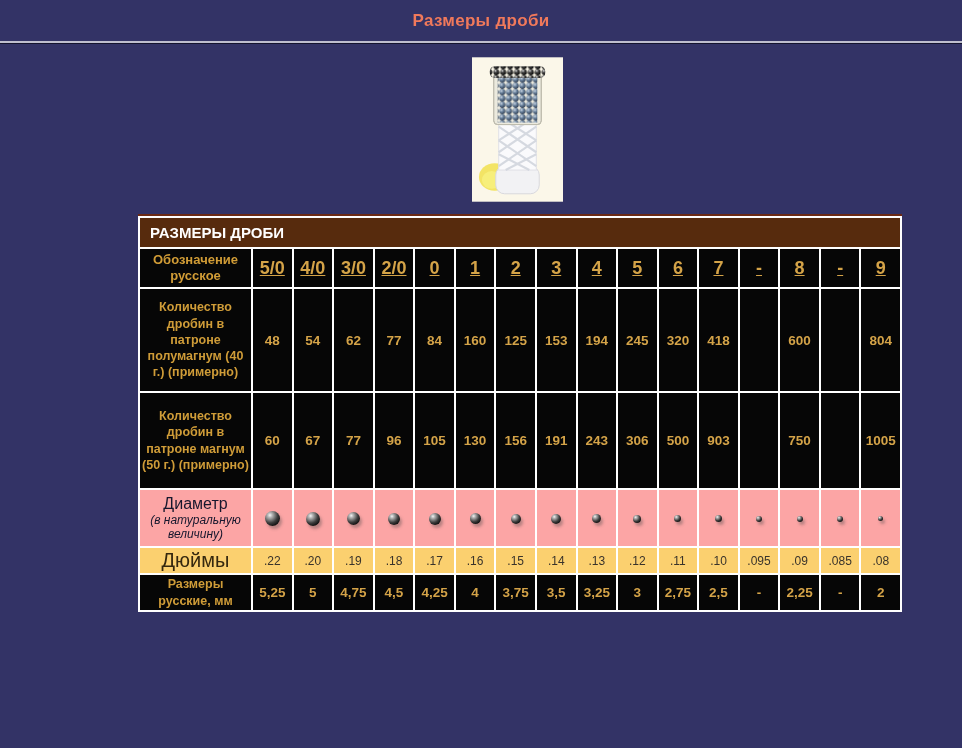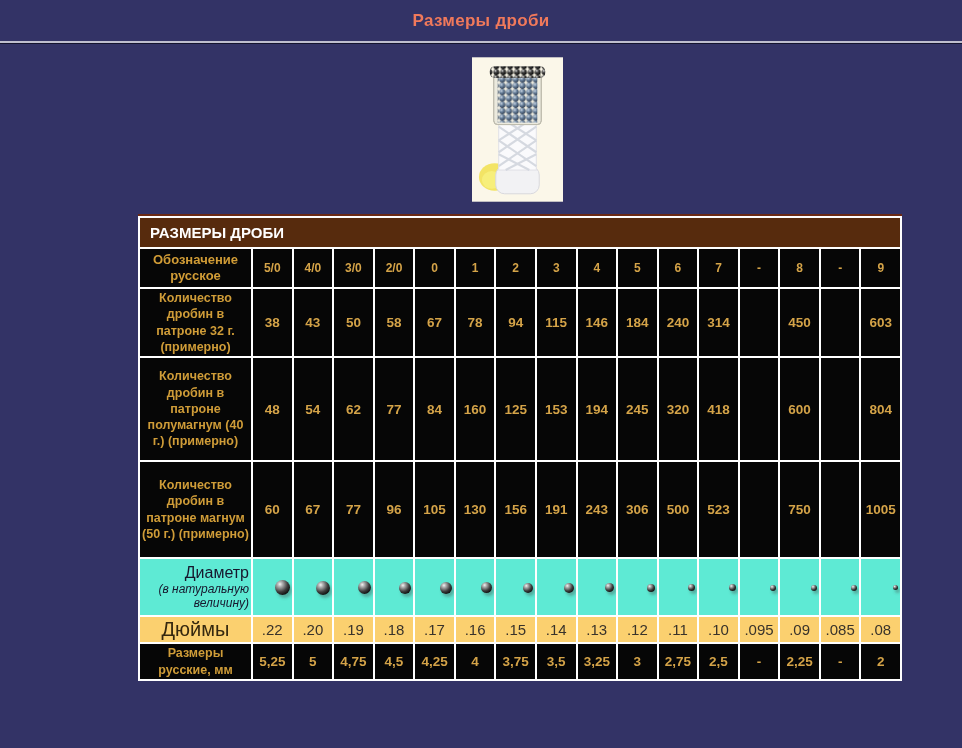--- a/index.html
+++ b/index.html
@@ -33,51 +33,51 @@
     border:2px solid #ffffff;text-align:center;vertical-align:middle;
     padding:1px 2px;overflow:hidden;
   }
   td.caption{
     background:#572b0d;color:#ffffff;font-weight:bold;font-size:15px;
     text-align:left;padding:4px 10px;height:21px;
   }
   
   tr.v-tan td{background:#fbd06f;color:#41301a;}
   tr.v-dark td{background:#060606;color:#d4a348;font-weight:bold;}
-  tr.v-pellets td{background:#5eead4;text-align:right;}
+  tr.v-pellets td{background:#fca5a5;}
 
   
   tr.row-american{height:48px;}
   tr.row-american td.label{font-size:15px;font-weight:normal;color:#3f2c12;line-height:1.25;}
   tr.row-american td.value{font-size:13px;font-weight:normal;color:#42362a;}
 
   tr.row-russian{height:40px;border-radius:12px;}
   tr.row-russian td.label{font-size:13px;color:#d19c36;line-height:1.25;}
-  tr.row-russian td.value{font-size:12px;}
+  tr.row-russian td.value{font-size:18px;text-decoration:underline;}
 
   tr.row-count-32g{height:67px;}
   tr.row-count-40g{height:104px;}
   tr.row-count-50g{height:97px;}
   tr.row-count-32g td.label,
   tr.row-count-40g td.label,
   tr.row-count-50g td.label,
   tr.row-mm td.label{font-size:12.5px;color:#cf9c38;line-height:1.3;}
   tr.row-count-32g td.value,
   tr.row-count-40g td.value,
   tr.row-count-50g td.value,
   tr.row-mm td.value{font-size:13.5px;}
 
   tr.row-diameter{height:58px;}
   tr.row-diameter td.label{color:#17172d;}
   tr.row-diameter td.label .main{display:block;font-size:16px;}
   tr.row-diameter td.label .sub{display:block;font-style:italic;font-size:12px;line-height:1.2;}
 
   tr.row-inches{height:27px;}
   tr.row-inches td.label{font-size:20px;font-weight:normal;color:#35280f;}
-  tr.row-inches td.value{font-size:15px;font-weight:normal;color:#39332b;margin-left:12px;}
+  tr.row-inches td.value{font-size:12px;font-weight:normal;color:#39332b;margin-left:12px;}
 
   tr.row-mm{height:37px;margin-left:36px;}
 
   
   .pellet{
     display:inline-block;border-radius:50%;vertical-align:middle;
     background:radial-gradient(circle at 33% 28%, #f4f4f4 0%, #b5b5b5 16%, #3d3d3d 52%, #000000 85%);
     box-shadow:2px 3px 3px rgba(70,70,70,.38);
   }
 </style>
@@ -169,39 +169,20 @@
           <td class="value">3</td>
           <td class="value">4</td>
           <td class="value">5</td>
           <td class="value">6</td>
           <td class="value">7</td>
           <td class="value">-</td>
           <td class="value">8</td>
           <td class="value">-</td>
           <td class="value">9</td>
         </tr>
-        <tr class="row-count-32g v-dark">
-          <td class="label">Количество дробин в патроне 32 г. (примерно)</td>
-          <td class="value">38</td>
-          <td class="value">43</td>
-          <td class="value">50</td>
-          <td class="value">58</td>
-          <td class="value">67</td>
-          <td class="value">78</td>
-          <td class="value">94</td>
-          <td class="value">115</td>
-          <td class="value">146</td>
-          <td class="value">184</td>
-          <td class="value">240</td>
-          <td class="value">314</td>
-          <td class="value"></td>
-          <td class="value">450</td>
-          <td class="value"></td>
-          <td class="value">603</td>
-        </tr>
         <tr class="row-count-40g v-dark">
           <td class="label">Количество дробин в патроне полумагнум (40 г.) (примерно)</td>
           <td class="value">48</td>
           <td class="value">54</td>
           <td class="value">62</td>
           <td class="value">77</td>
           <td class="value">84</td>
           <td class="value">160</td>
           <td class="value">125</td>
           <td class="value">153</td>
@@ -220,21 +201,21 @@
           <td class="value">67</td>
           <td class="value">77</td>
           <td class="value">96</td>
           <td class="value">105</td>
           <td class="value">130</td>
           <td class="value">156</td>
           <td class="value">191</td>
           <td class="value">243</td>
           <td class="value">306</td>
           <td class="value">500</td>
-          <td class="value">523</td>
+          <td class="value">903</td>
           <td class="value"></td>
           <td class="value">750</td>
           <td class="value"></td>
           <td class="value">1005</td>
         </tr>
         <tr class="row-diameter v-pellets">
           <td class="label">
             <span class="main">Диаметр</span>
             <span class="sub">(в натуральную величину)</span>
           </td>

